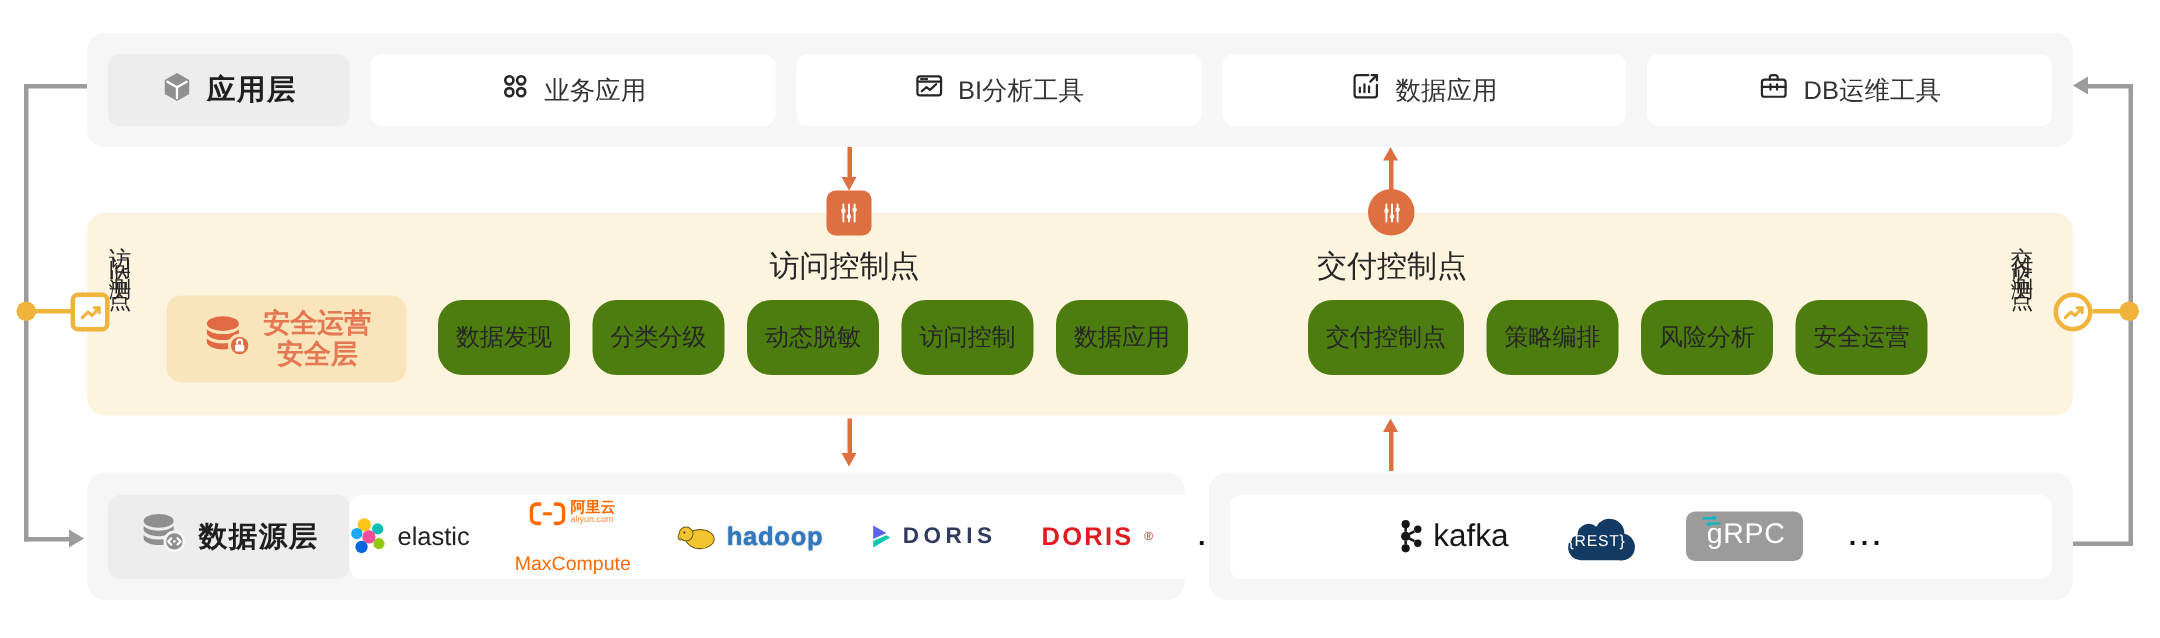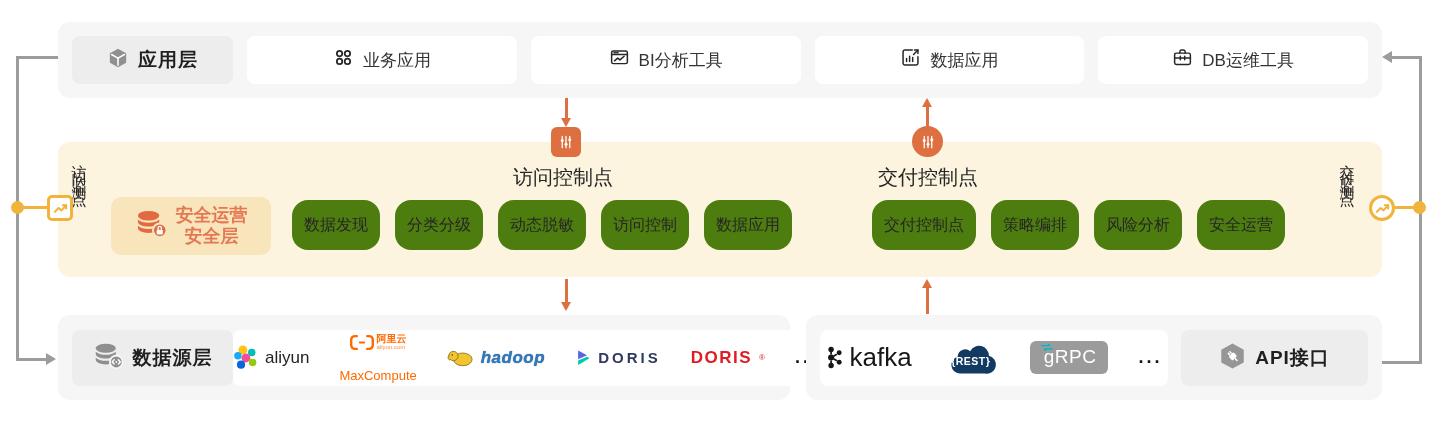--- a/index.html
+++ b/index.html
@@ -53,28 +53,28 @@
   .ymark-circle{border-radius:50%;}
   
   .logo{display:flex;align-items:center;gap:7px;}
   .elastic-text{font-size:17px;font-weight:500;color:#232323;}
   .mc{display:flex;flex-direction:column;align-items:center;line-height:1;}
   .mc-top{display:flex;align-items:center;gap:3px;}
   .mc-brand{display:flex;flex-direction:column;align-items:flex-start;}
   .mc-brand-cn{font-size:10px;color:#ff6a00;font-weight:bold;}
   .mc-brand-sub{font-size:6px;color:#ff8a3d;}
   .mc-word{font-size:13px;color:#ff6a00;margin-top:18px;}
-  .hadoop-text{font-size:17px;font-weight:bold;font-style:italic;color:#3179be;text-shadow:0 0 1px #1d4a79;letter-spacing:0.5px;}
+  .hadoop-text{font-size:17px;font-weight:bold;color:#3179be;text-shadow:0 0 1px #1d4a79;letter-spacing:0.5px;}
   .doris-text{font-size:15px;font-weight:600;color:#303a5e;letter-spacing:3px;}
   .oracle-text{font-size:17px;font-weight:bold;color:#e11b22;letter-spacing:1.5px;}
   .oracle-reg{font-size:8px;color:#e11b22;vertical-align:top;}
   .dots{font-size:18px;font-weight:bold;letter-spacing:3px;color:#111;}
-  .kafka-text{font-size:26px;font-weight:500;color:#161616;}
+  .kafka-text{font-size:21px;font-weight:500;color:#161616;}
   .rest{position:relative;width:58px;height:38px;}
-  .rest-text{position:absolute;left:50%;top:58%;transform:translate(-50%,-50%);font-size:10.5px;font-weight:bold;color:#fff;letter-spacing:0.5px;}
+  .rest-text{position:absolute;left:50%;top:58%;transform:translate(-50%,-50%);font-size:10.5px;font-weight:normal;color:#fff;letter-spacing:0.5px;}
   .grpc{position:relative;background:#9b9b9b;color:#fff;border-radius:6px;padding:5px 12px 6px 14px;font-size:19px;letter-spacing:0.5px;}
   .grpc-accent{position:absolute;left:10px;top:3px;}
 </style>
 </head>
 <body>
 
 <div class="canvas">
 
   <div class="gline" style="left:16px;top:56px;width:43px;height:3px;"></div>
   <div class="gline" style="left:16px;top:56px;width:3px;height:305px;"></div>
@@ -254,21 +254,21 @@
     <div class="logo-box">
       <span class="logo">
         <svg width="25" height="25" viewBox="0 0 28 28">
             <circle cx="11" cy="5.5" r="5" fill="#fec514"></circle>
             <circle cx="21" cy="8.5" r="4.2" fill="#00bfb3"></circle>
             <circle cx="5.5" cy="12" r="4.2" fill="#1ba9f5"></circle>
             <circle cx="14.5" cy="14.5" r="5" fill="#f04e98"></circle>
             <circle cx="22" cy="19.5" r="4.2" fill="#93c90e"></circle>
             <circle cx="9" cy="22" r="4.6" fill="#0b64dd"></circle>
           </svg>
-        <span class="elastic-text">aliyun</span>
+        <span class="elastic-text">elastic</span>
       </span>
       <span class="mc">
         <span class="mc-top">
           <svg width="24" height="17" viewBox="0 0 30 20">
               <g fill="none" stroke="#ff6a00" stroke-width="3" stroke-linecap="round">
                 <path d="M8.5 2H6a4.5 4.5 0 0 0-4.5 4.5v7A4.5 4.5 0 0 0 6 18h2.5"></path>
                 <path d="M21.5 2H24a4.5 4.5 0 0 1 4.5 4.5v7A4.5 4.5 0 0 1 24 18h-2.5"></path>
               </g>
               <rect x="11" y="8.7" width="8" height="2.6" rx="1.3" fill="#ff6a00"></rect>
             </svg>
@@ -331,29 +331,15 @@
       <span class="grpc">
         <svg class="grpc-accent" width="14" height="7" viewBox="0 0 14 7">
             <g stroke="#00b9c6" stroke-width="1.4" fill="none">
               <path d="M1 2h9M10 2l-2-1.6M4 5.4h9M4 5.4l2 1.6" transform="translate(0,-0.4)"></path>
             </g>
           </svg>
         <span>gRPC</span>
       </span>
       <span class="dots">...</span>
     </div>
-    <div class="chip tall chip-api">
-      <span>
-        <svg width="27" height="28" viewBox="0 0 30 31">
-            <path d="M15 1.5 27.5 8.6v14L15 29.5 2.5 22.6v-14z" fill="#969696"></path>
-            <g transform="rotate(-45 15 15.5)" fill="#fff">
-              <rect x="11.3" y="13" width="7.4" height="6.2" rx="1.6"></rect>
-              <rect x="12.9" y="9.3" width="1.7" height="3.6" rx="0.85"></rect>
-              <rect x="15.4" y="9.3" width="1.7" height="3.6" rx="0.85"></rect>
-              <rect x="14.2" y="19.2" width="1.7" height="4.2" rx="0.85"></rect>
-            </g>
-          </svg>
-      </span>
-      <span class="chip-title">API接口</span>
-    </div>
   </div>
 
 </div>
 
 </body></html>

